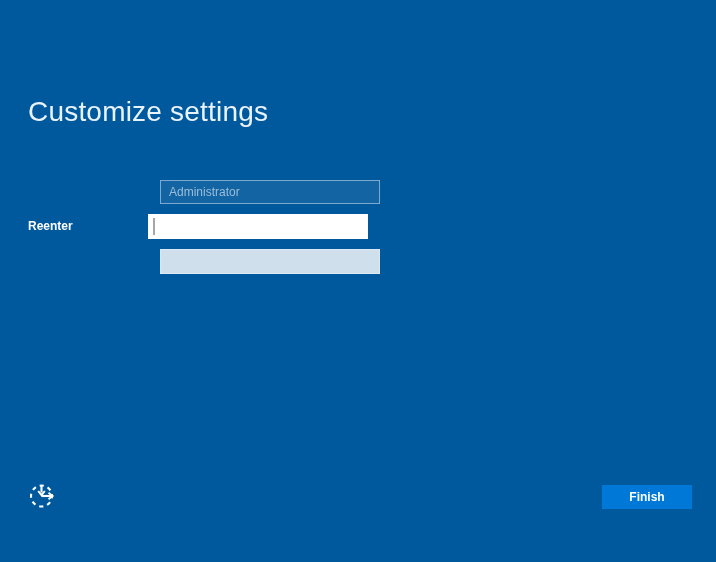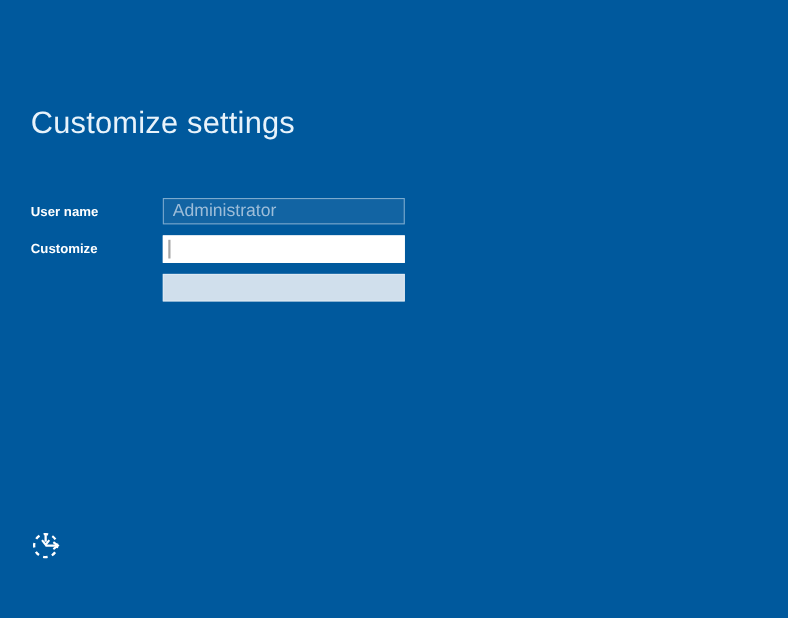--- a/index.html
+++ b/index.html
@@ -38,23 +38,23 @@
     font-weight: 700;
     color: #ffffff;
     line-height: 24px;
   }
   .lbl-1 { top: 180px; }
   .lbl-2 { top: 214px; }
   .lbl-3 { top: 249px; }
 
   .field-input {
     position: absolute;
-    left: 148px;
+    left: 160px;
     width: 220px;
-    font-size: 16px;
+    font-size: 12px;
     font-family: "Liberation Sans", "DejaVu Sans", sans-serif;
     outline: none;
     border-radius: 0;
   }
   .input-username {
     top: 180px;
     height: 24px;
     background: rgba(255,255,255,0.07);
     border: 1px solid rgba(210,228,242,0.55);
     color: #9dbdd9;
@@ -121,24 +121,23 @@
   }
 </style>
 </head>
 <body>
 
 <div class="screen">
 
   <h1 class="title">Customize settings</h1>
 
 
-  <label class="field-label lbl-1">User name</label>
   <input class="field-input input-username" type="text" disabled="" value="Administrator" style="">
 
-  <label class="field-label lbl-2">Customize</label>
+  <label class="field-label lbl-2">Reenter</label>
   <div class="input-password-wrap">
     <span class="caret"></span>
     <input class="input-password" type="password" value="" style="">
   </div>
 
   <input class="field-input input-reenter" type="password" disabled="" value="" style="">
 
   <button class="ease-of-access">
     <span>
       <svg width="30" height="30" viewBox="0 0 30 30">
@@ -146,14 +145,15 @@
           <circle cx="13.5" cy="16" r="10.5" stroke-dasharray="4.1 4.1" transform="rotate(-100 13.5 16)"></circle>
           <path d="M13.5 5 L13.5 12.5"></path>
           <path d="M10.2 11 L13.5 15.2 L16.8 11" stroke-width="1.9"></path>
           <path d="M13.5 16 L23 16"></path>
           <path d="M20.5 12.8 L24.6 16 L20.5 19.2" stroke-width="1.9"></path>
         </g>
       </svg>
     </span>
   </button>
 
+  <button class="finish-button">Finish</button>
 
 </div>
 
 </body></html>

